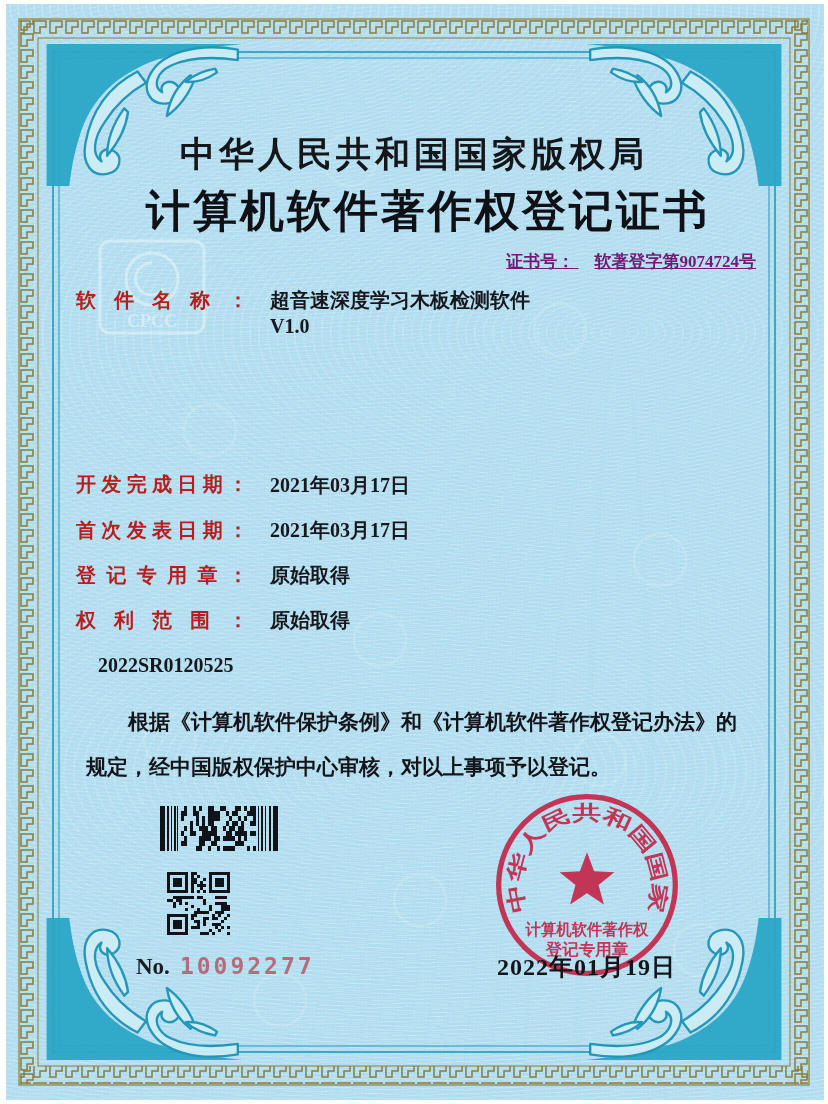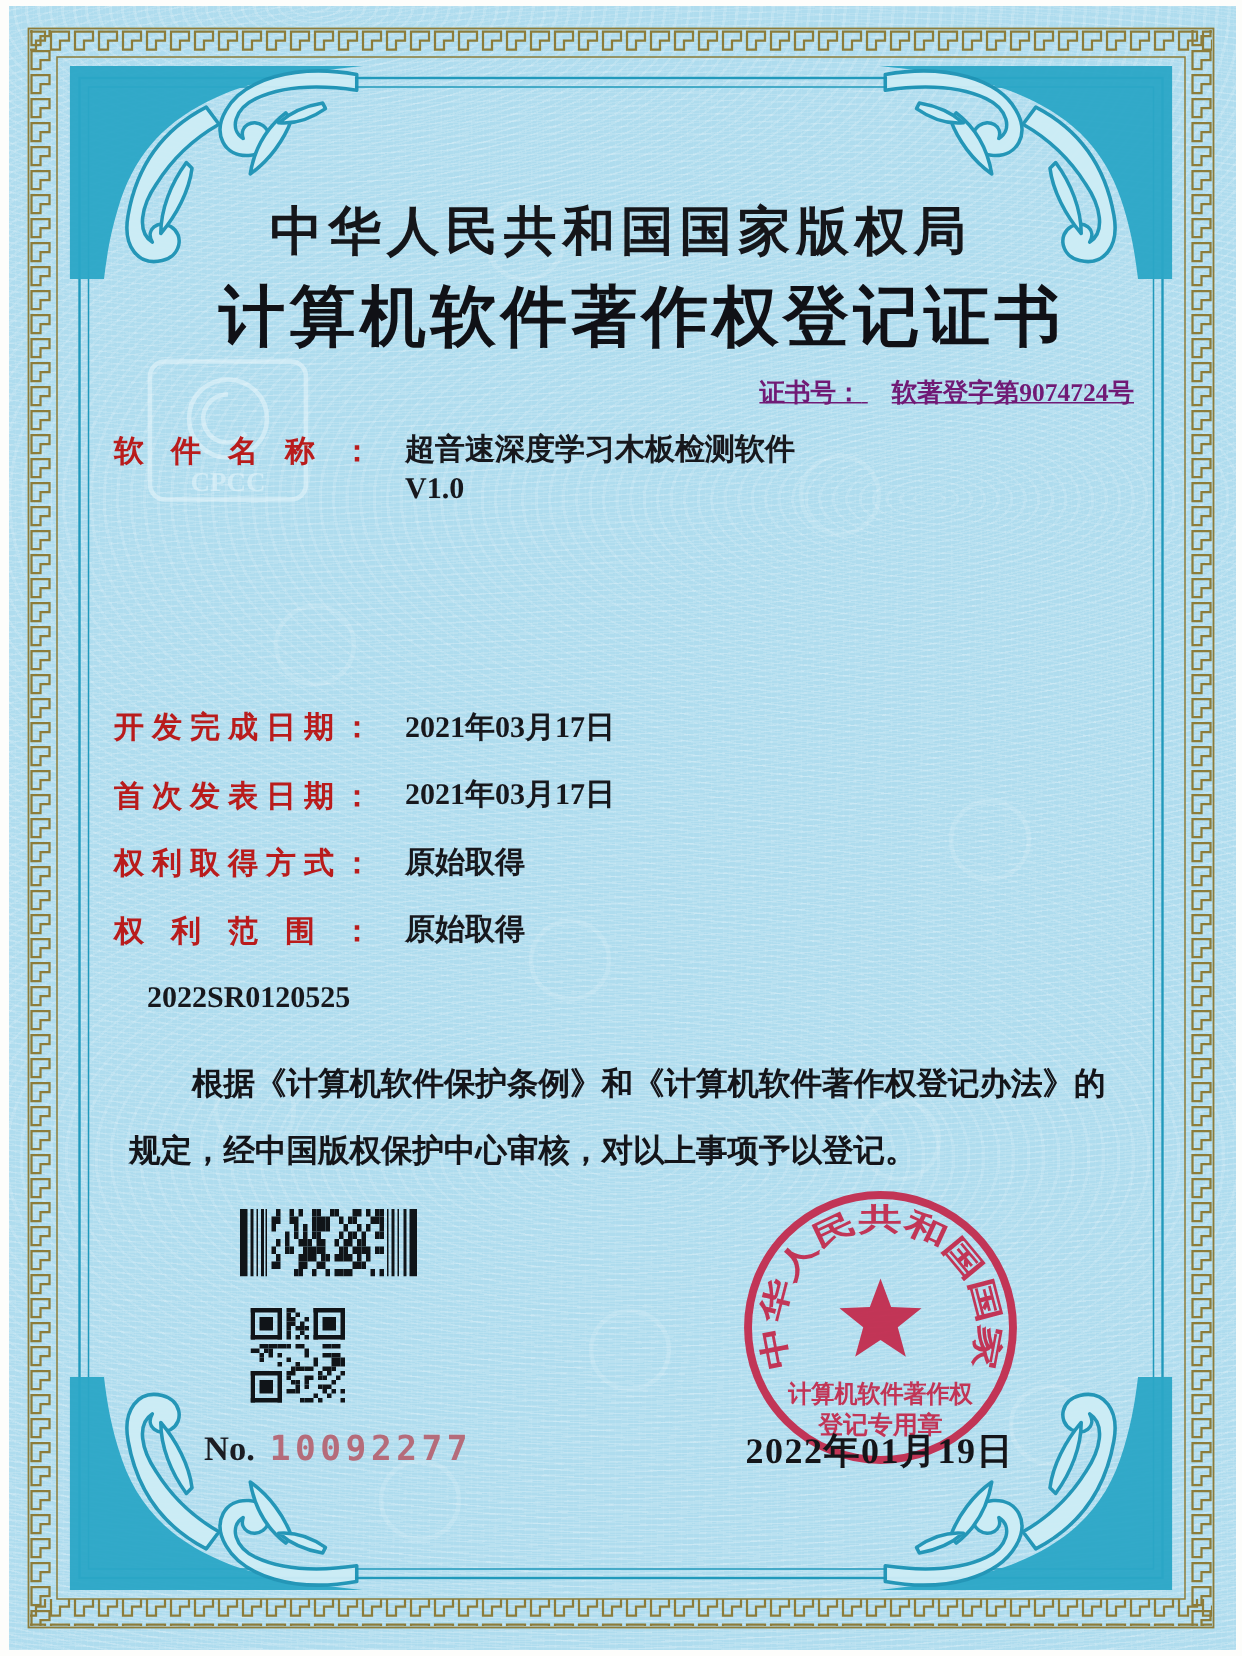--- a/index.html
+++ b/index.html
@@ -136,21 +136,21 @@
   </div>
   <div class="row r2">
     <span class="lab">开发完成日期：</span>
     <span class="val">2021年03月17日</span>
   </div>
   <div class="row r3">
     <span class="lab">首次发表日期：</span>
     <span class="val">2021年03月17日</span>
   </div>
   <div class="row r4">
-    <span class="lab">权利取得方式：</span>
+    <span class="lab">登记专用章：</span>
     <span class="val">原始取得</span>
   </div>
   <div class="row r5">
     <span class="lab">权利范围：</span>
     <span class="val">原始取得</span>
   </div>
   <div class="row r6">
     <span class="val">2022SR0120525</span>
   </div>
 

